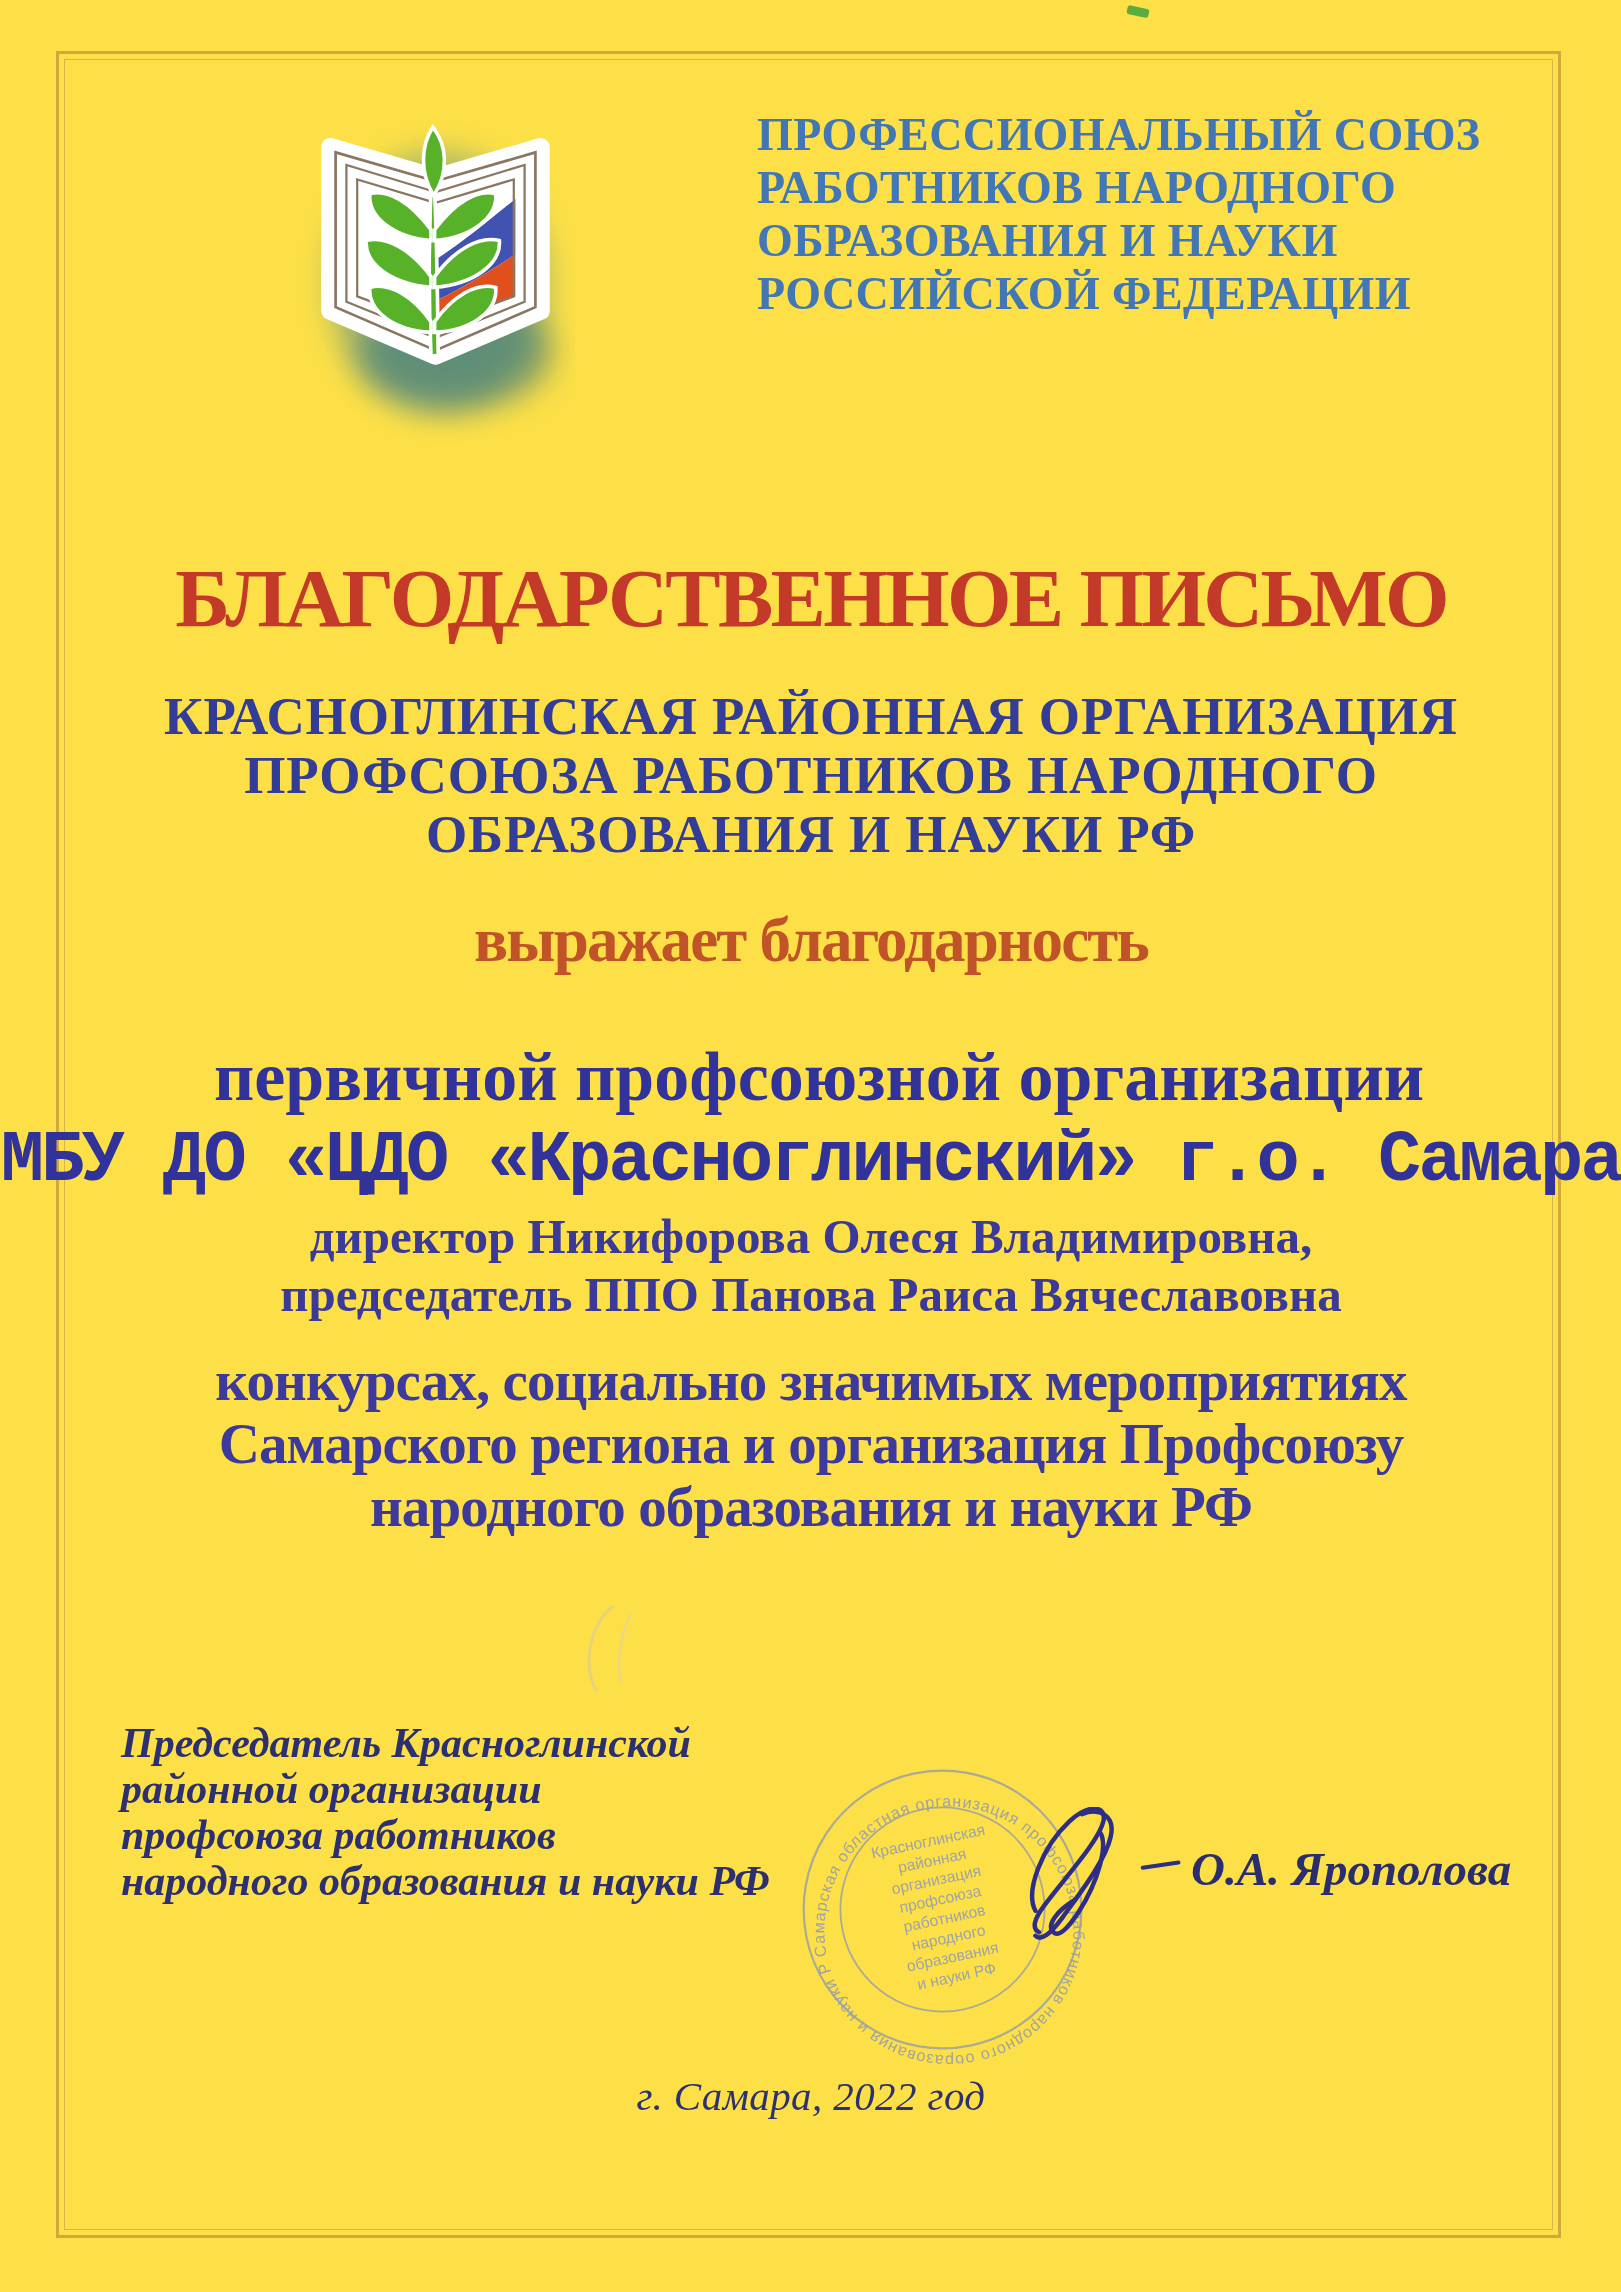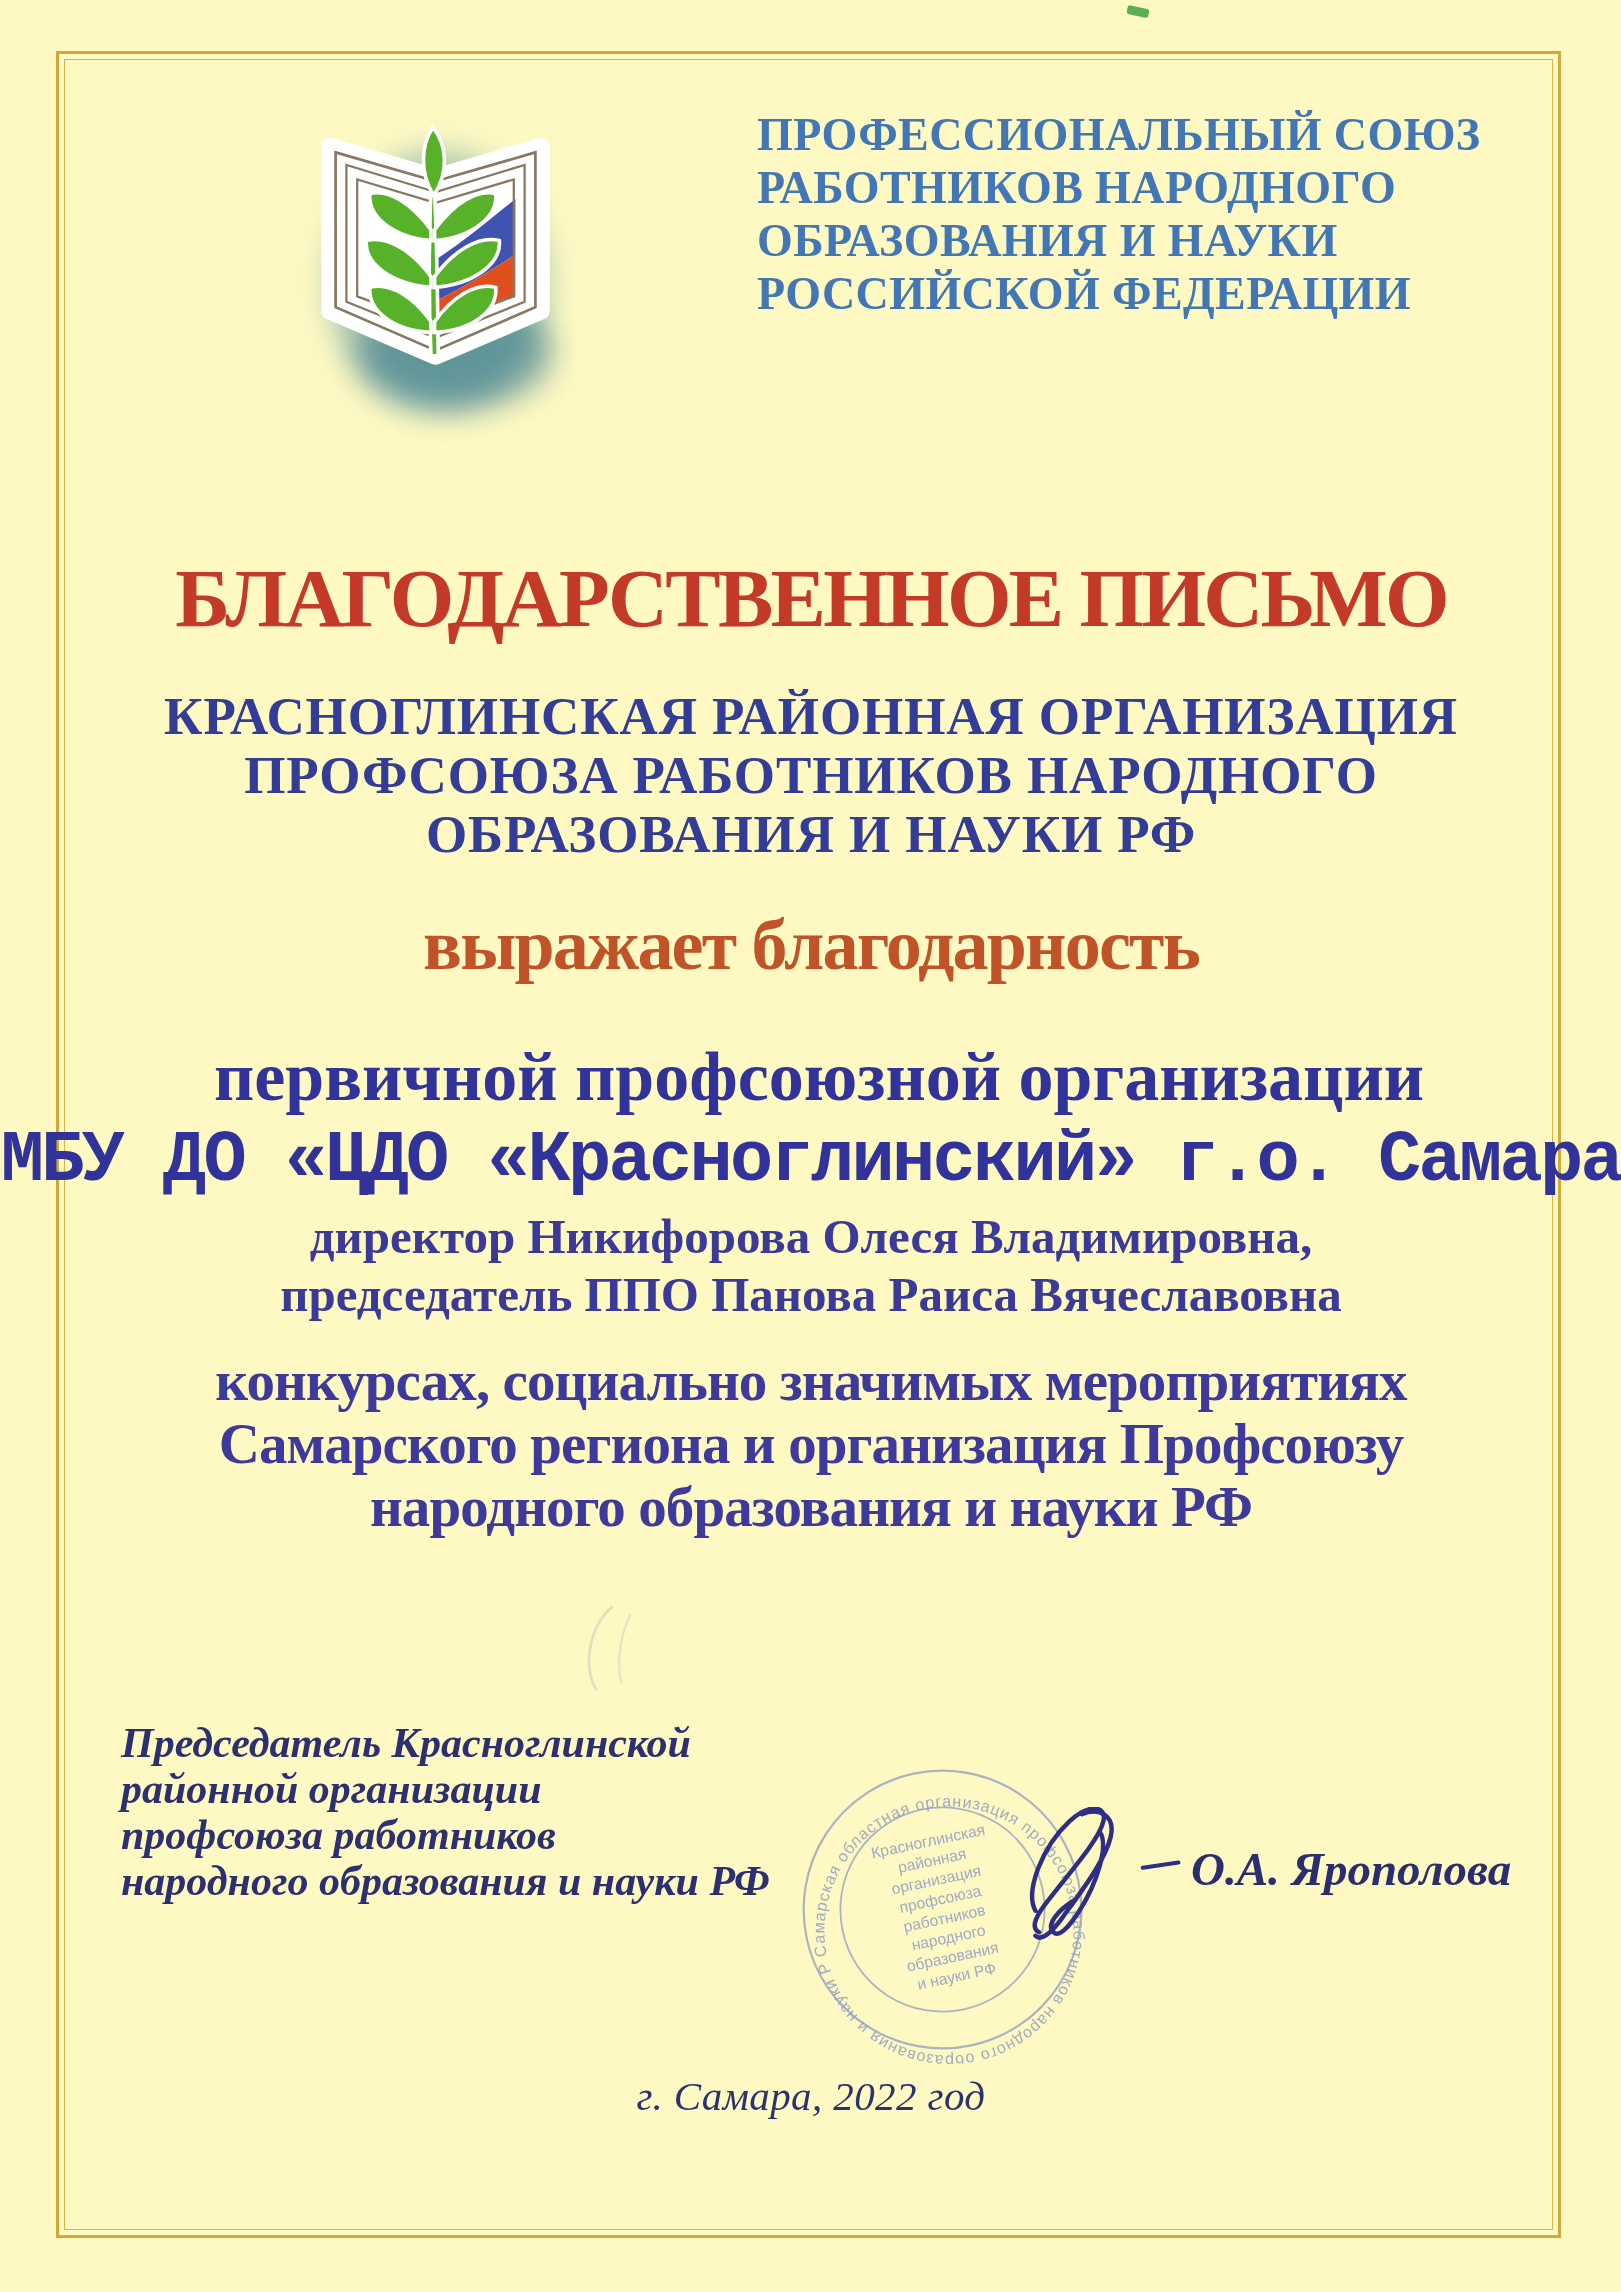--- a/index.html
+++ b/index.html
@@ -1,31 +1,31 @@
 <!DOCTYPE html>
 <html style="font-size:14.3px"><head>
 <meta charset="utf-8">
 <style>
   html,body{margin:0;padding:0;}
   body{width:1622px;height:2293px;position:relative;background:#ffffff;overflow:hidden;
        font-family:"Liberation Serif","DejaVu Serif",serif;}
-  .page{position:absolute;inset:0;background:#fef9c3;}
+  .page{position:absolute;inset:0;background:#fde047;}
   .abs{position:absolute;}
   .ctr{left:0;width:100%;text-align:center;}
   .frame-outer{position:absolute;left:56px;top:51px;right:61px;bottom:55px;
                border:3.6px solid #d2a83a;}
   .frame-inner{position:absolute;left:64px;top:59px;right:69px;bottom:63px;
                border:1.8px solid #d9b44c;}
   .hdr{left:757px;top:108px;font-size:46px;font-weight:bold;color:#4276b4;
        line-height:53px;letter-spacing:0.4px;white-space:nowrap;}
   .title{top:557px;font-size:83px;font-weight:bold;color:#c33a28;letter-spacing:-2.7px;
          line-height:1;white-space:nowrap;}
   .org{top:687px;font-size:53px;font-weight:bold;color:#333c96;line-height:59px;
        letter-spacing:0.9px;white-space:nowrap;}
-  .expresses{top:909px;font-size:72px;font-weight:bold;color:#c05428;letter-spacing:-1.8px;
+  .expresses{top:909px;font-size:63px;font-weight:bold;color:#c05428;letter-spacing:-1.8px;
              line-height:1;white-space:nowrap;}
   .recip1{top:1042px;font-size:70px;font-weight:bold;color:#32339a;line-height:1;white-space:nowrap;padding-left:8px;}
   .recip2{top:1125px;font-size:72px;font-weight:bold;color:#32339a;letter-spacing:-2.7px;
           line-height:1;white-space:nowrap;font-family:Liberation Mono, monospace;}
   .names{top:1208px;font-size:49px;font-weight:bold;color:#3b3a99;line-height:58px;white-space:nowrap;}
   .reason{top:1349px;font-size:57px;font-weight:bold;color:#3d3a9c;line-height:63px;
           letter-spacing:-0.9px;white-space:nowrap;}
   .sigblock{left:121px;top:1720px;font-size:42px;font-style:italic;font-weight:bold;
             color:#2c3070;line-height:46px;white-space:nowrap;}
   .signame{left:1191px;top:1846px;font-size:47px;font-style:italic;font-weight:bold;

